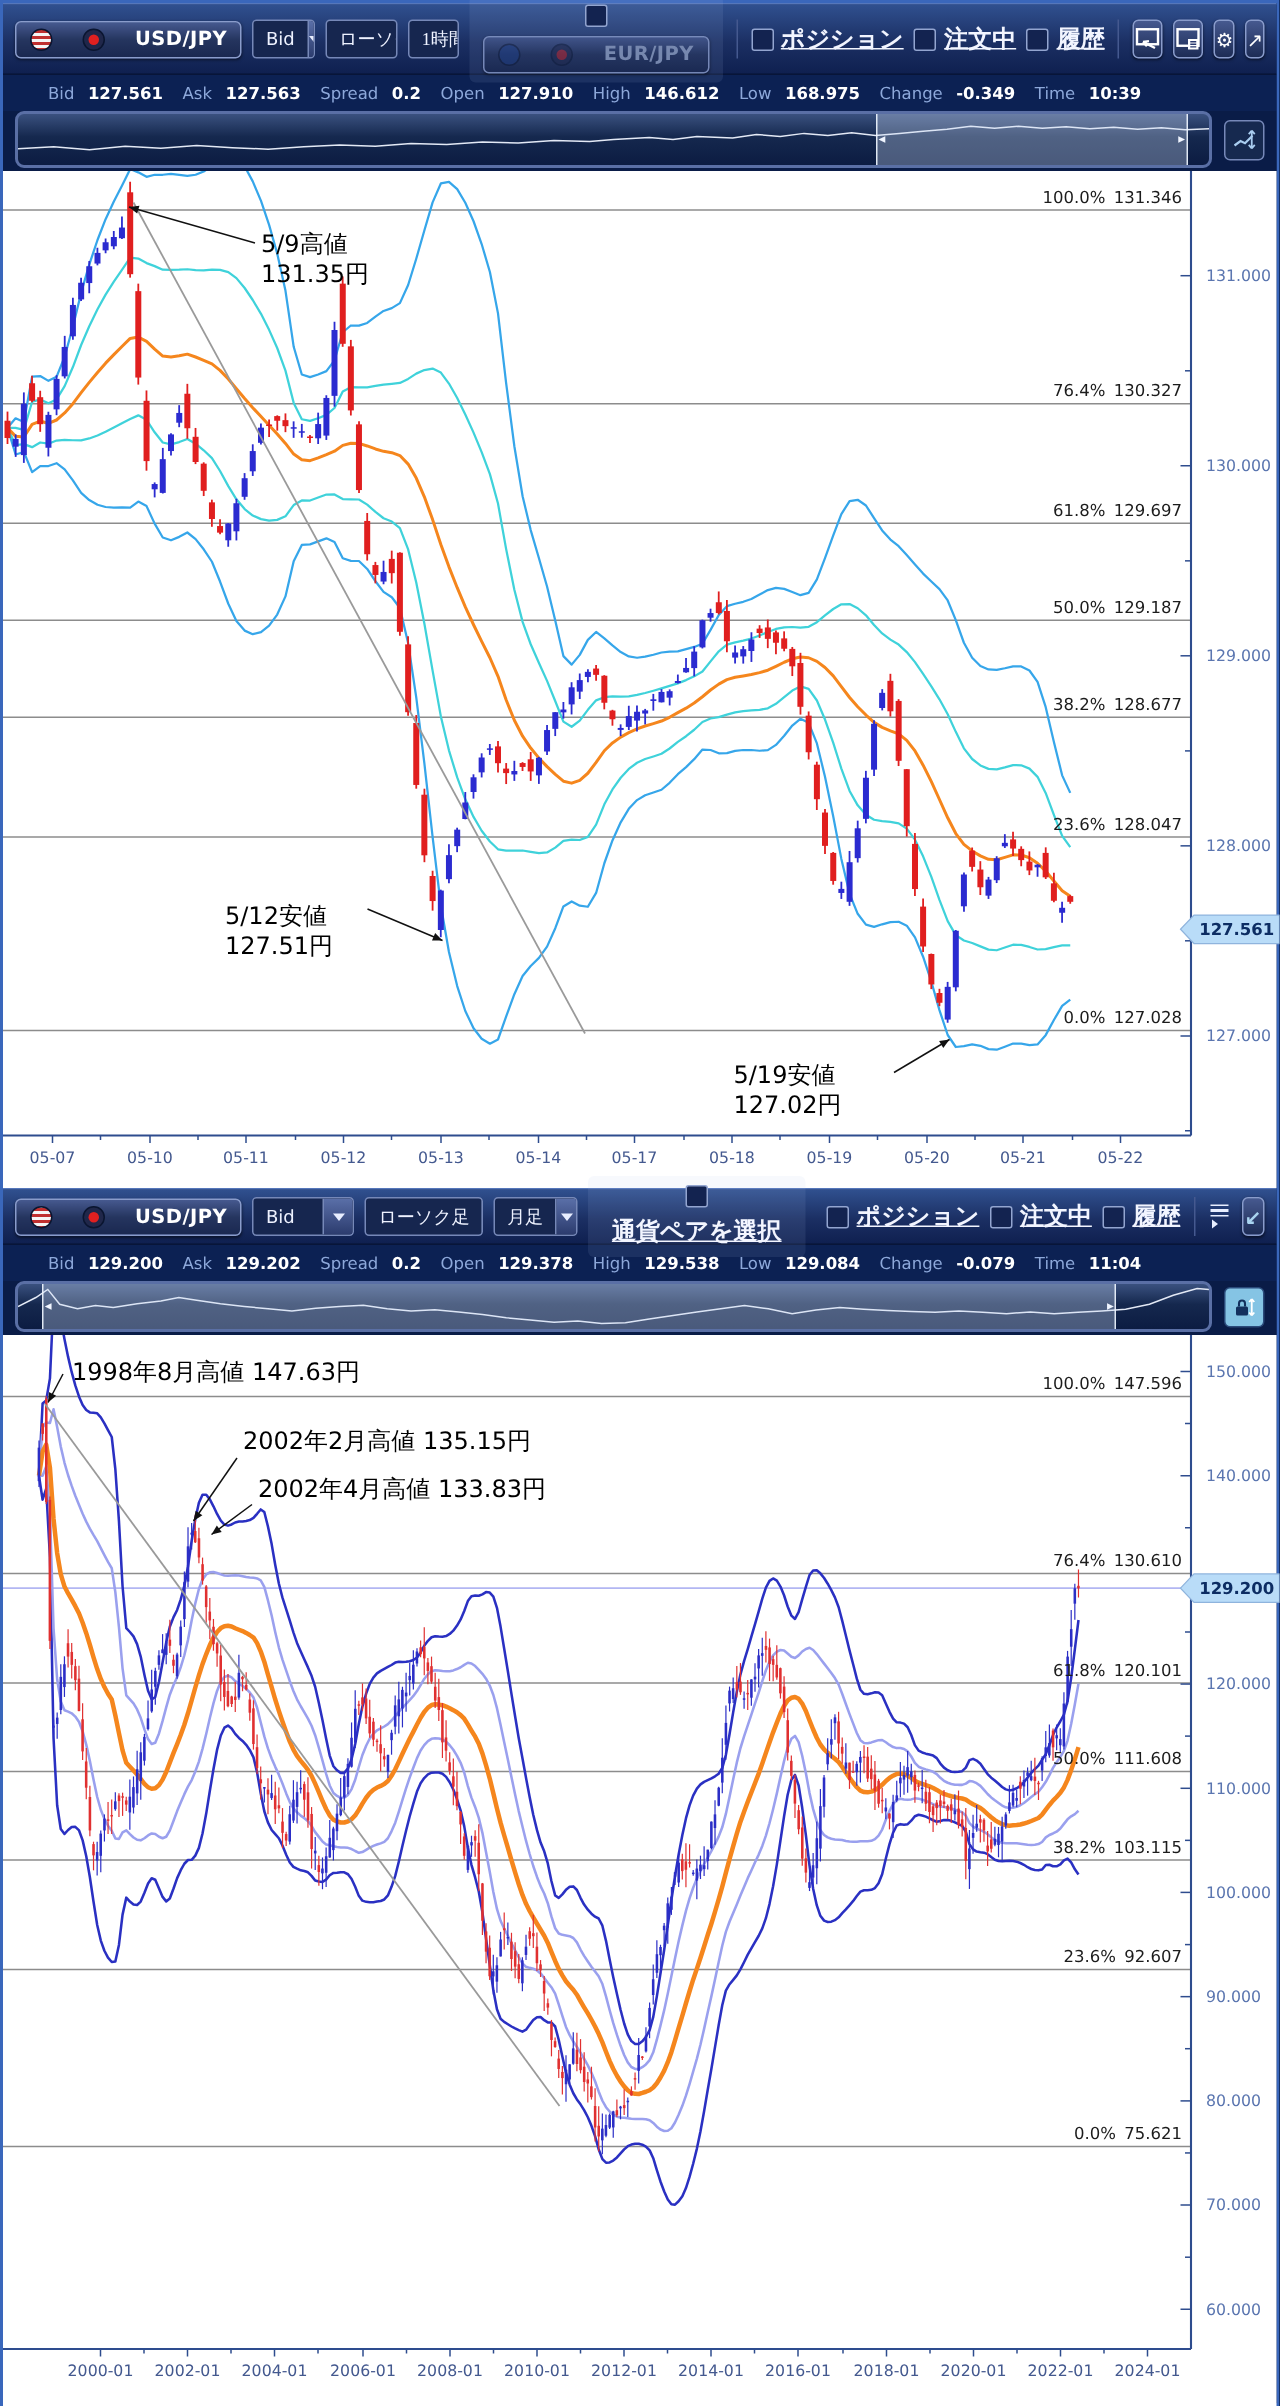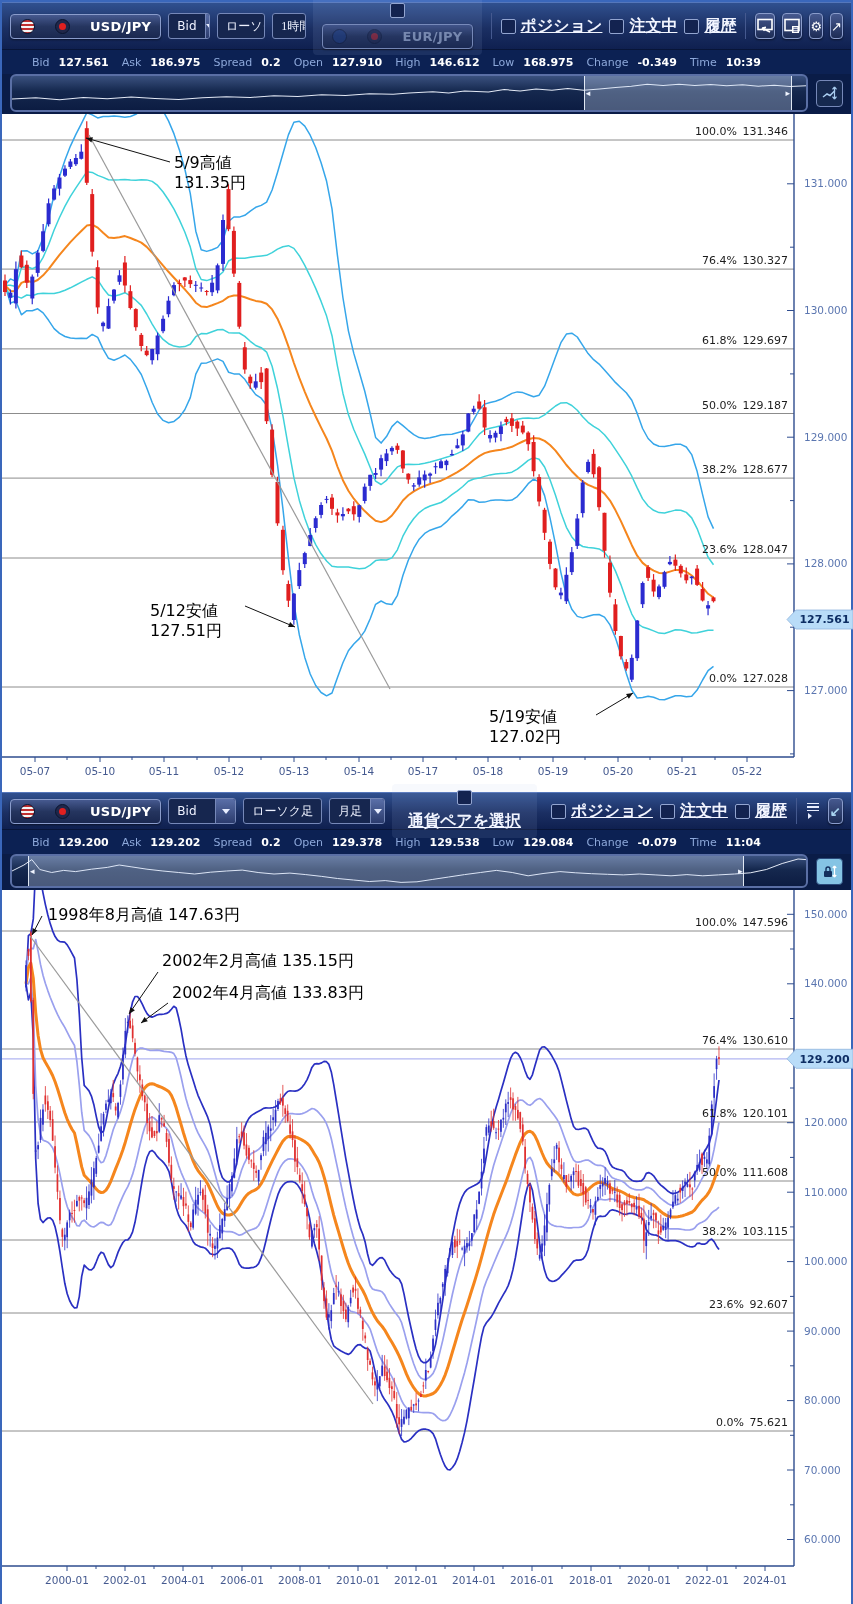--- a/index.html
+++ b/index.html
@@ -131,21 +131,21 @@
         <span class="glyph">⚙</span>
       </button>
       <button class="ibtn sm">
         <span class="glyph">↗</span>
       </button>
     </div>
     <div class="info">
         <span class="il">Bid</span>
         <span class="iv">127.561</span>
         <span class="il">Ask</span>
-        <span class="iv">186.975</span>
+        <span class="iv">127.563</span>
         <span class="il">Spread</span>
         <span class="iv">0.2</span>
         <span class="il">Open</span>
         <span class="iv">127.910</span>
         <span class="il">High</span>
         <span class="iv">146.612</span>
         <span class="il">Low</span>
         <span class="iv">168.975</span>
         <span class="il">Change</span>
         <span class="iv">-0.349</span>

